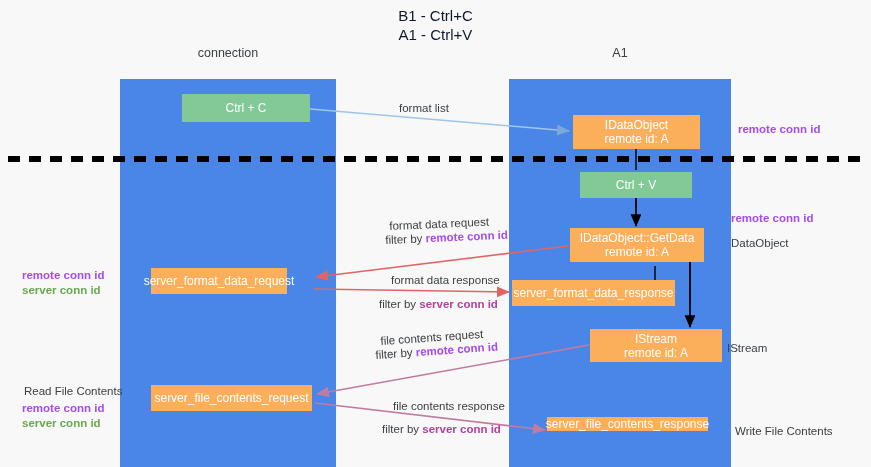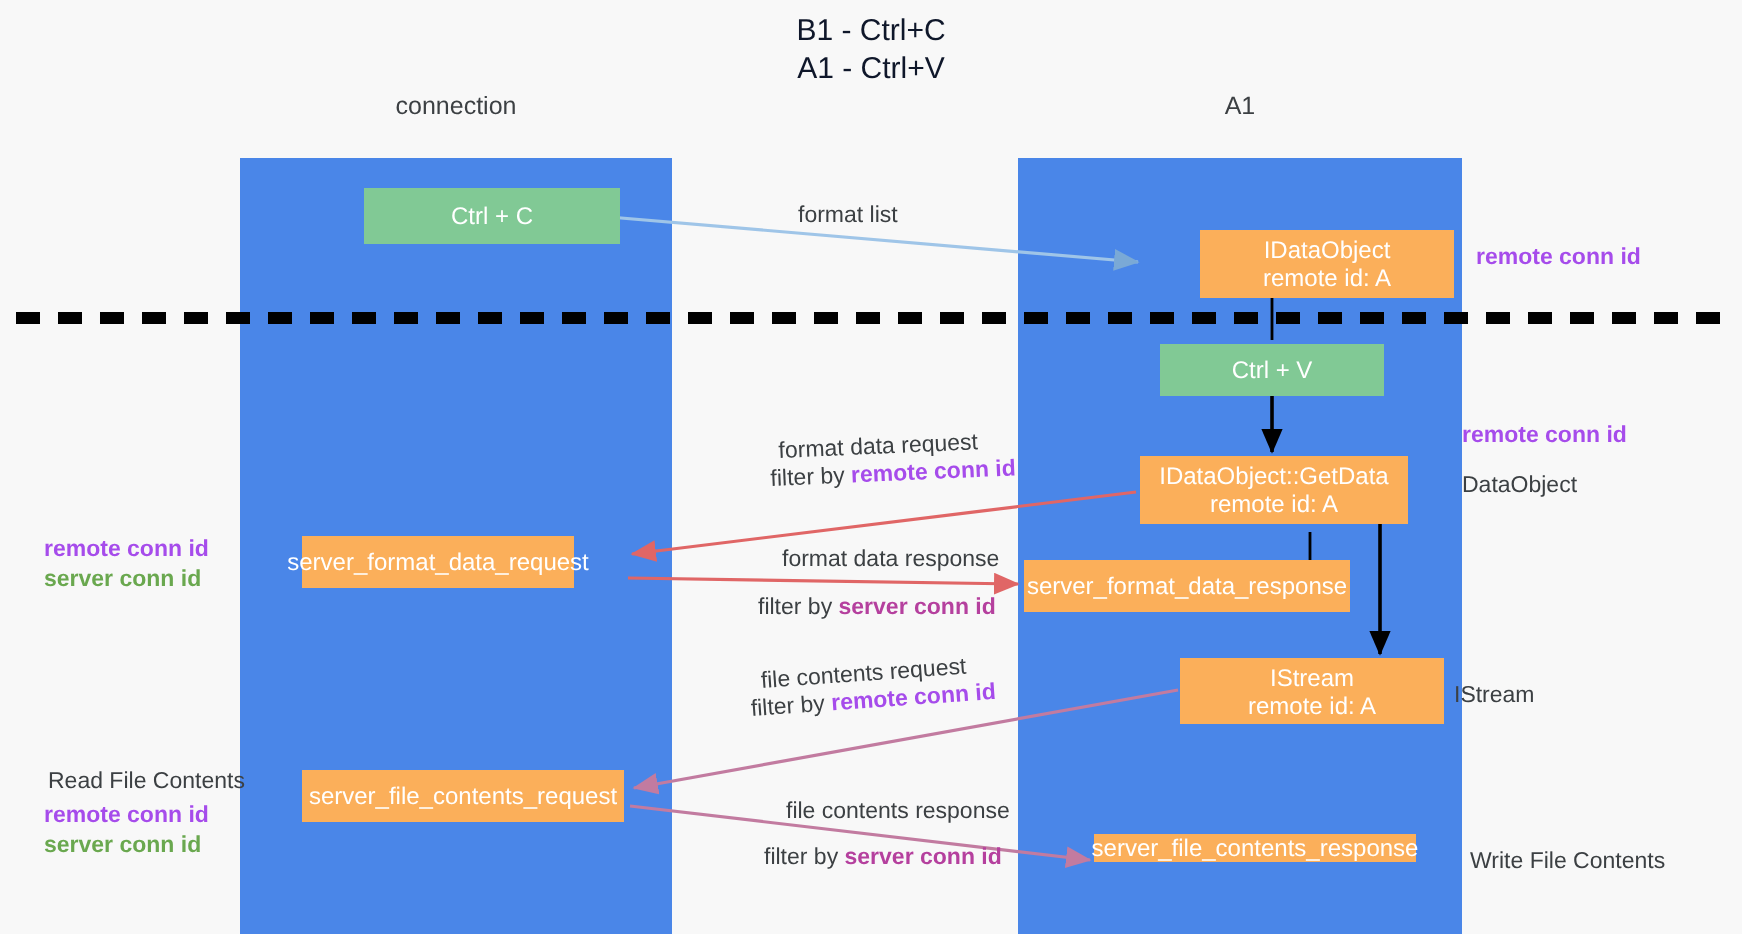--- a/index.html
+++ b/index.html
@@ -60,21 +60,21 @@
     font-size: 12px;
     line-height: 14px;
     padding: 2px 4px;
   }
   .node.green { background: #81c995; }
   .node.orange { background: #fbaf5a; }
 
   .node-line2 { font-size: 12px; }
 
   #node-ctrl-c  { left: 158px; top: 94px;  width: 128px; height: 28px; margin-left: 24px; }
-  #node-idataobject { left: 600px; top: 115px; width: 127px; height: 34px; }
+  #node-idataobject { left: 573px; top: 115px; width: 127px; height: 34px; }
   #node-ctrl-v  { left: 580px; top: 172px; width: 112px; height: 26px; }
   #node-getdata { left: 570px; top: 228px; width: 134px; height: 34px; }
   #node-sfdreq  { left: 151px; top: 268px; width: 136px; height: 26px; }
   #node-sfdresp { left: 512px; top: 280px; width: 163px; height: 26px; }
   #node-istream { left: 590px; top: 329px; width: 132px; height: 33px; }
   #node-sfcreq  { left: 151px; top: 385px; width: 161px; height: 26px; }
   #node-sfcresp { left: 547px; top: 417px; width: 161px; height: 14px; }
 
   
   .edge-label {

